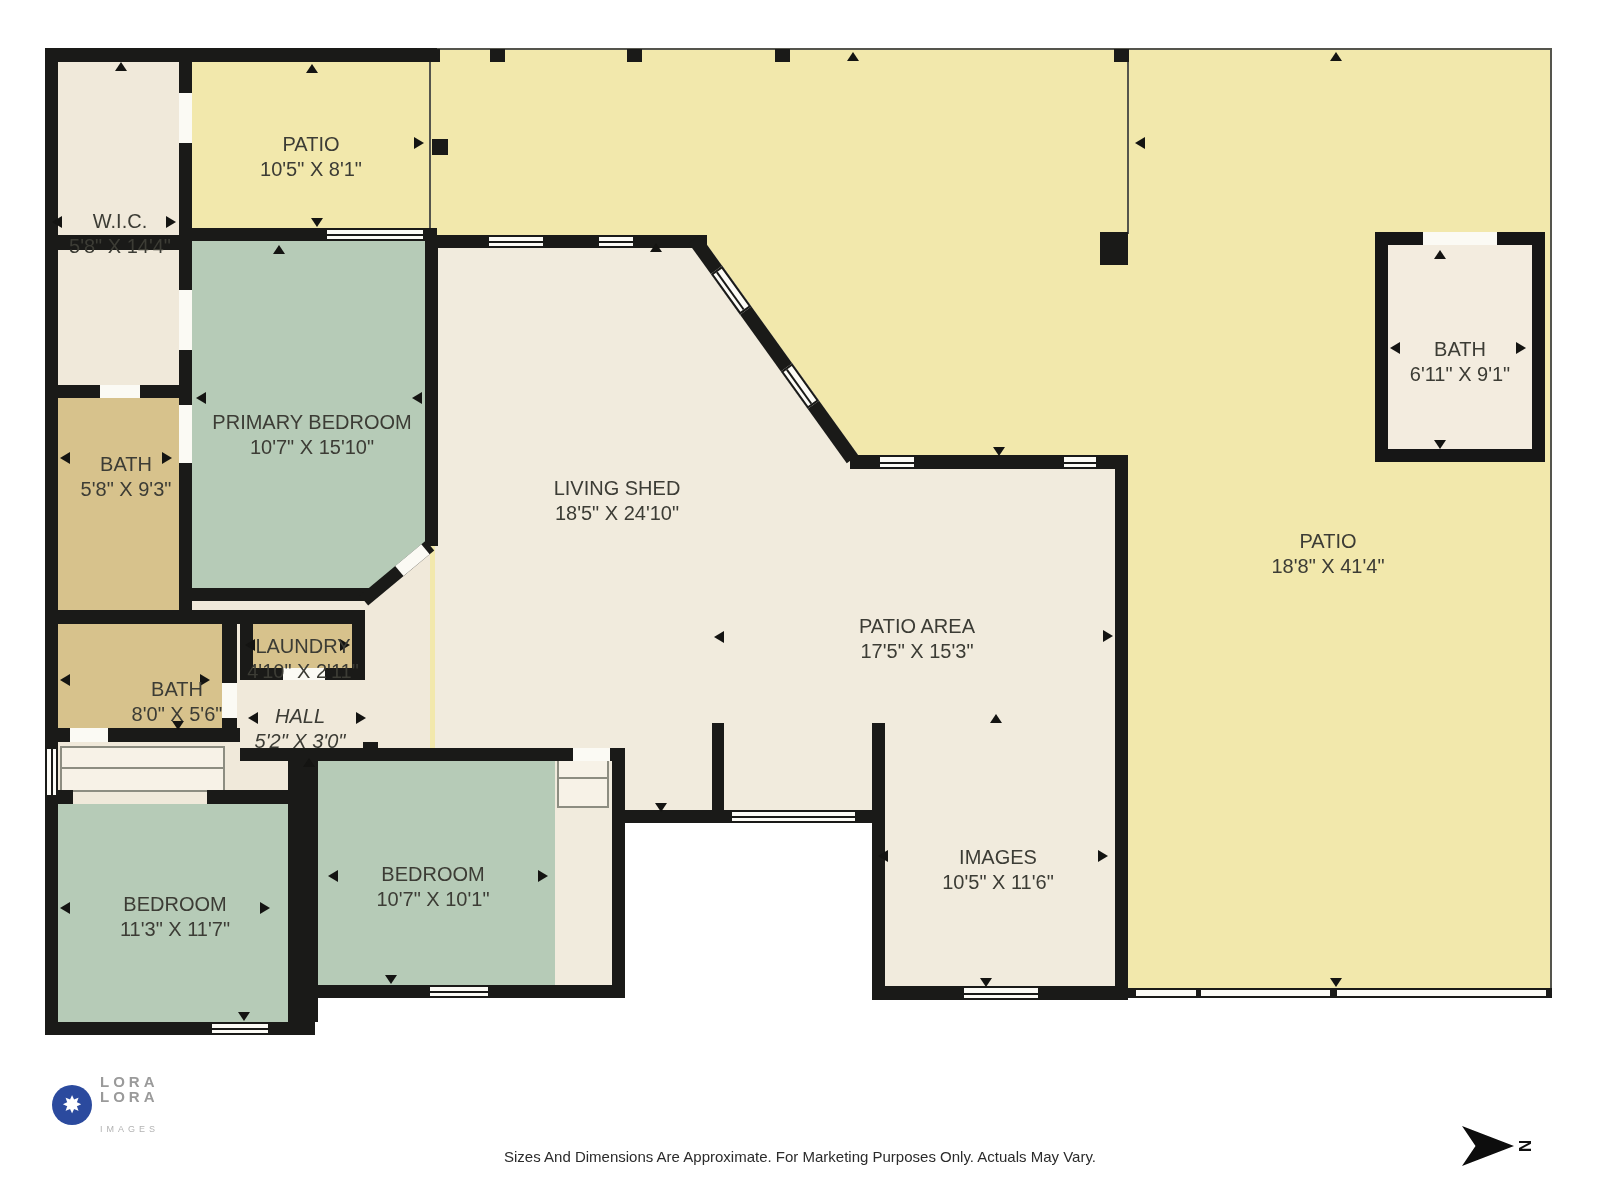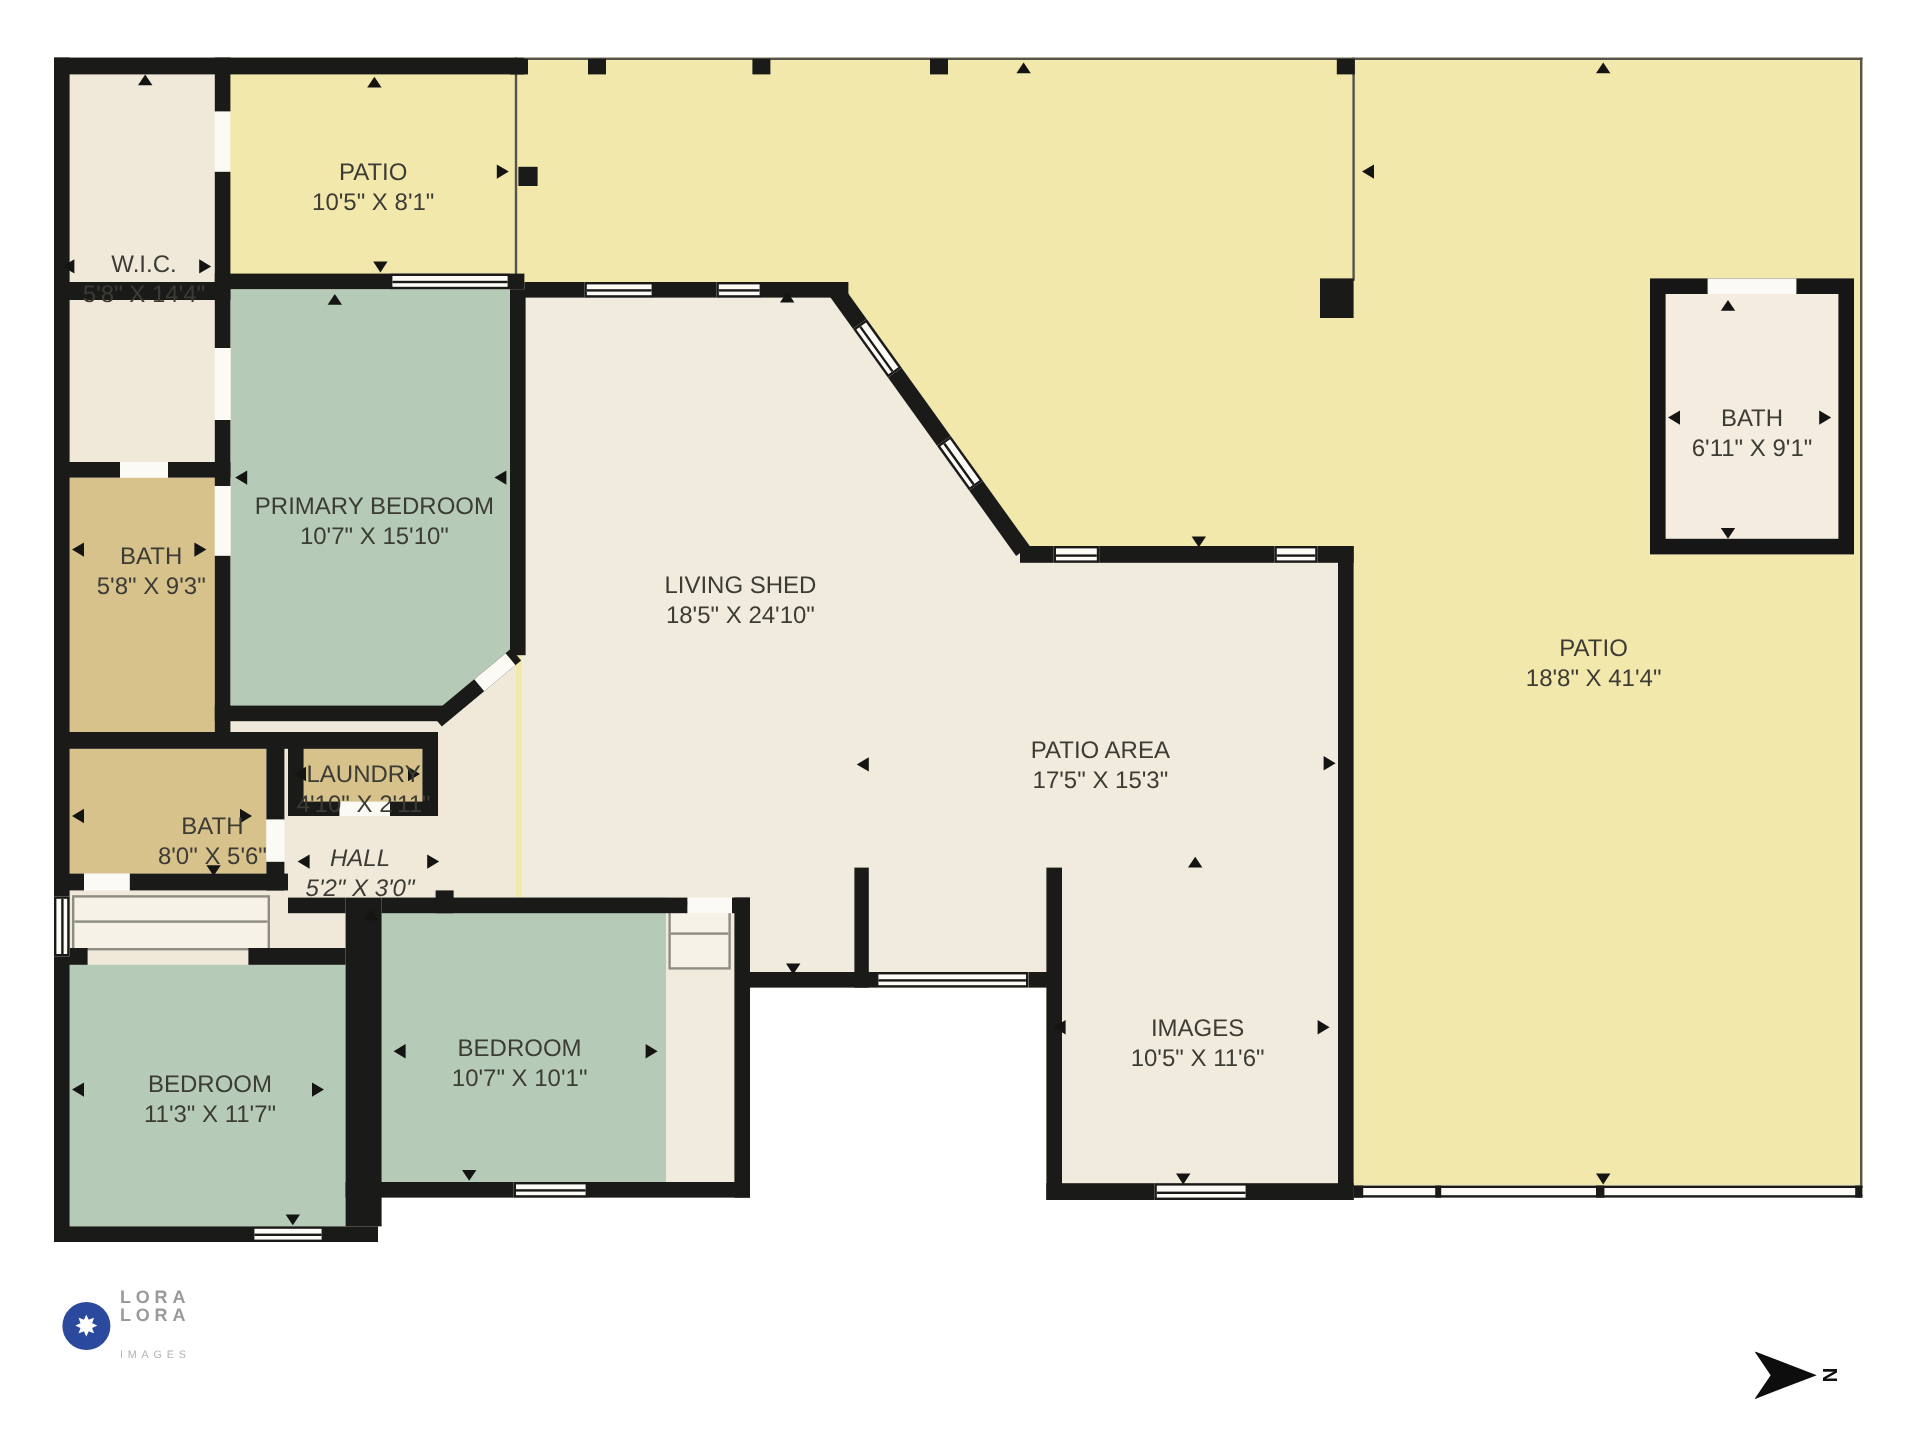--- a/index.html
+++ b/index.html
@@ -247,17 +247,18 @@
     <div class="logo-circle">
         <span>✸</span>
       </div>
     <div class="logo-text">
       <div>LORA</div>
       <div>LORA</div>
       <div class="logo-sub">IMAGES</div>
     </div>
   </div>
 
+  <div class="footer">Sizes And Dimensions Are Approximate. For Marketing Purposes Only. Actuals May Vary.</div>
 
   <div class="north"></div>
   <div class="north-n">N</div>
 
 </div>
 
 </body></html>

